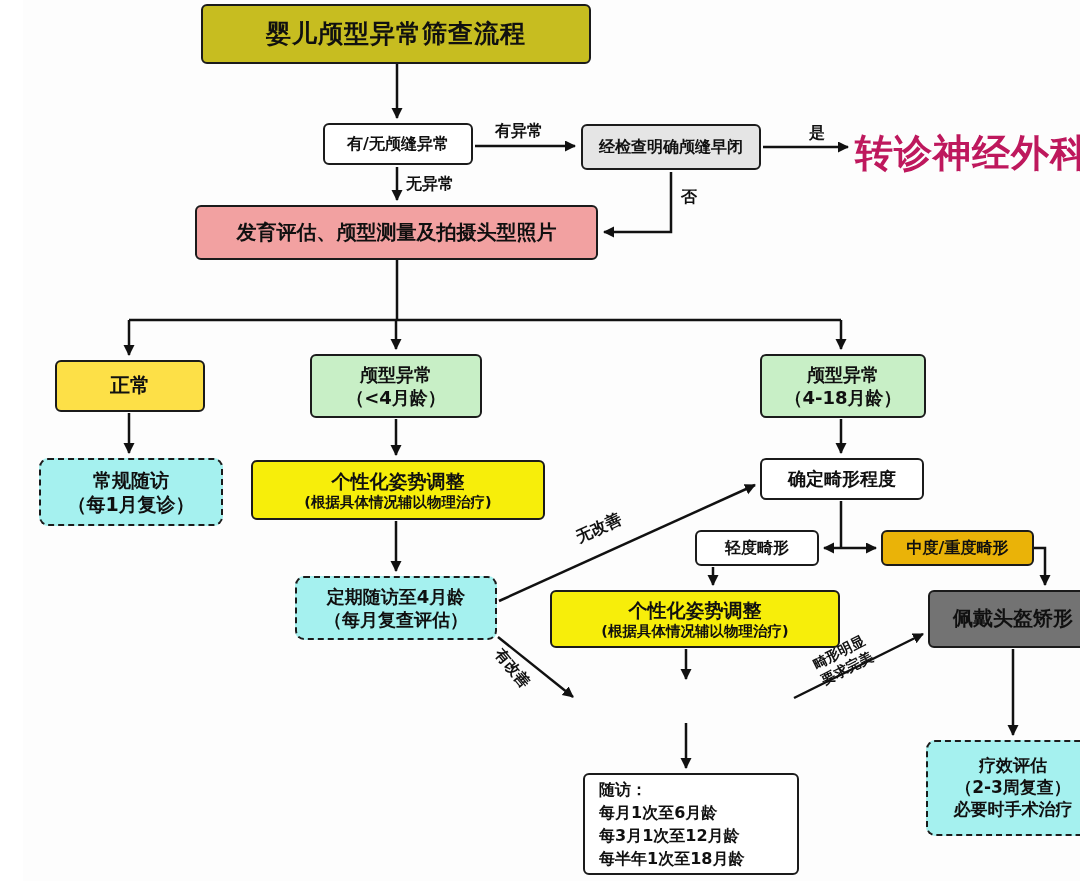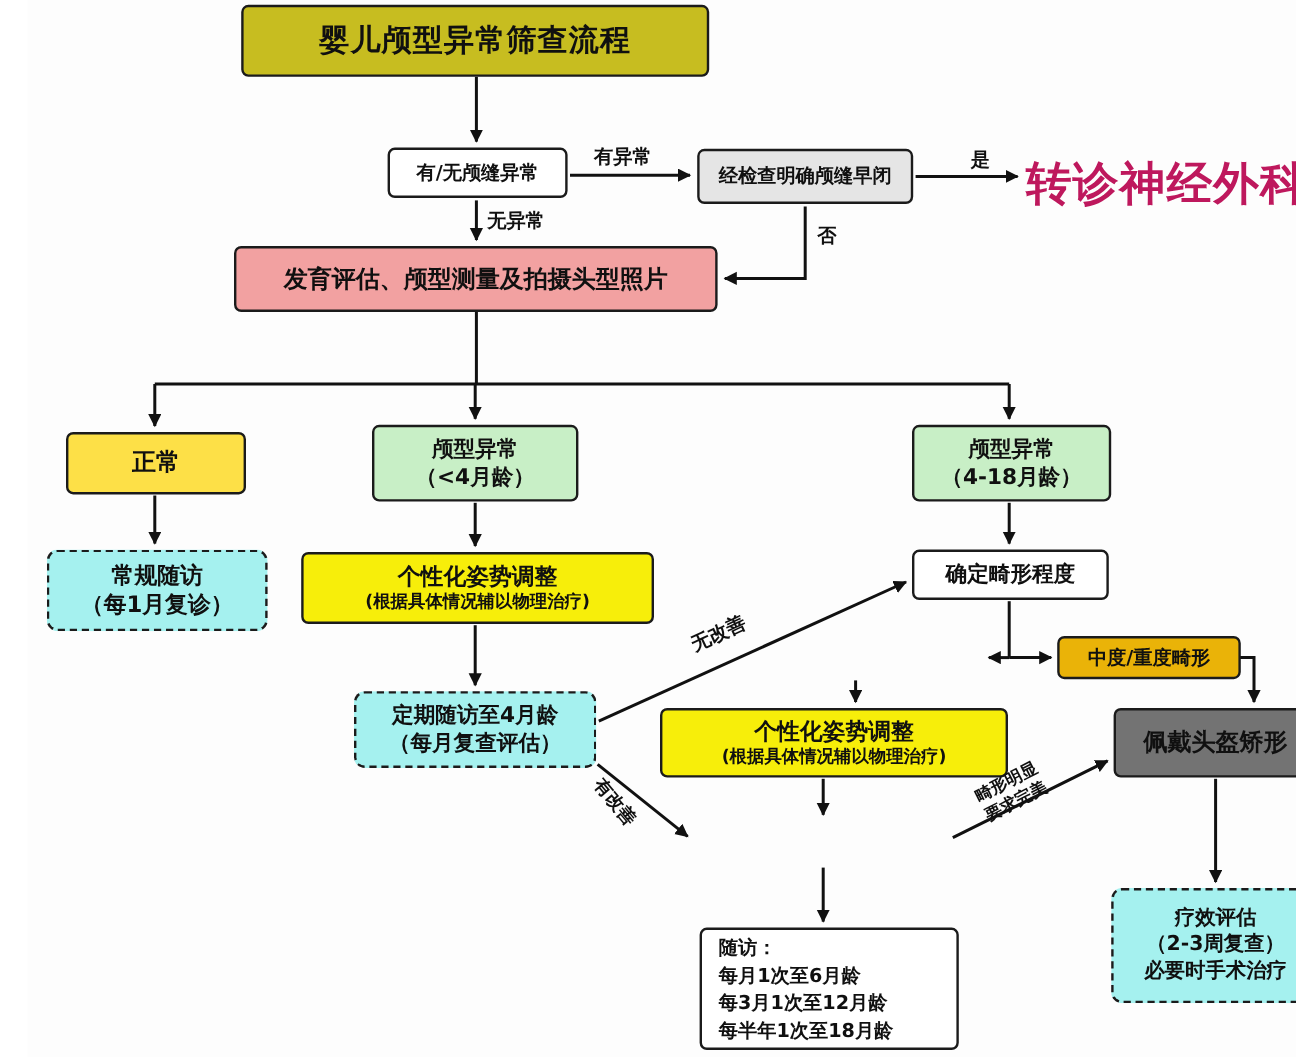--- a/index.html
+++ b/index.html
@@ -134,20 +134,23 @@
 
   <div class="node dashed" id="n-periodic">
     <span>定期随访至4月龄</span>
     <span>（每月复查评估）</span>
   </div>
 
   <div class="node" id="n-severity">
     <span>确定畸形程度</span>
   </div>
 
+  <div class="node" id="n-mild">
+    <span>轻度畸形</span>
+  </div>
 
   <div class="node" id="n-modsev">
     <span>中度/重度畸形</span>
   </div>
 
   <div class="node" id="n-posture2">
     <span>个性化姿势调整</span>
     <span class="sub">(根据具体情况辅以物理治疗)</span>
   </div>
 

